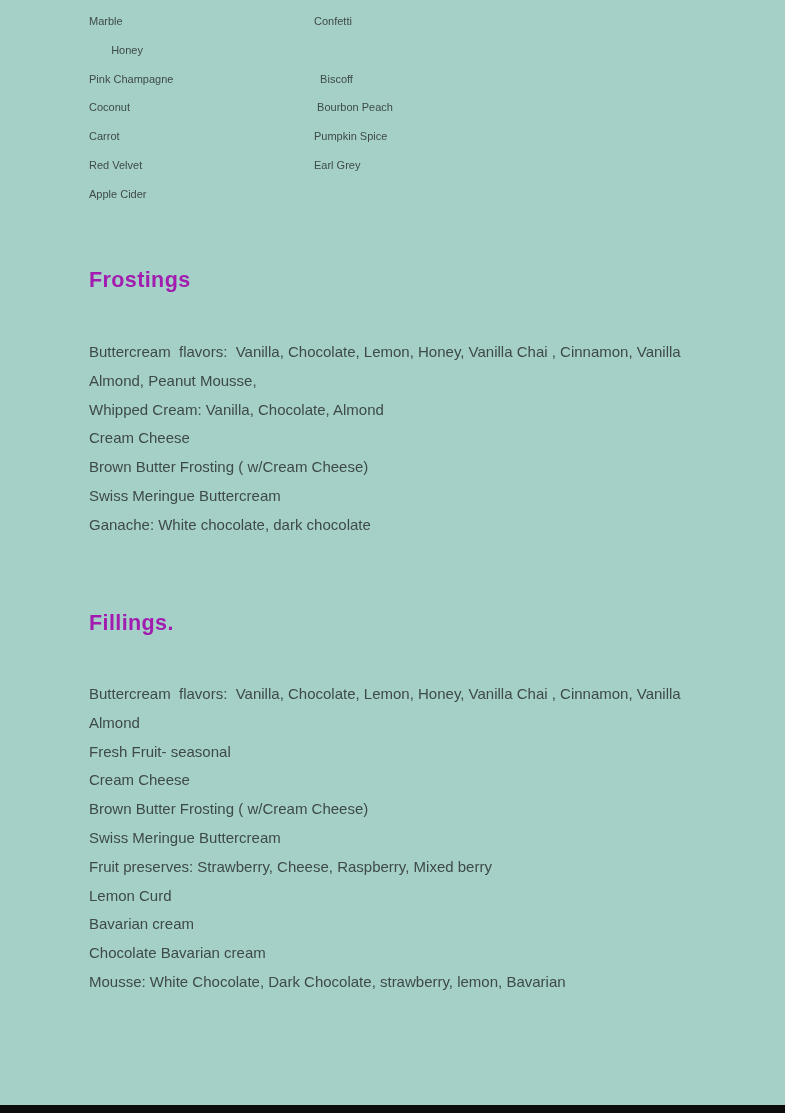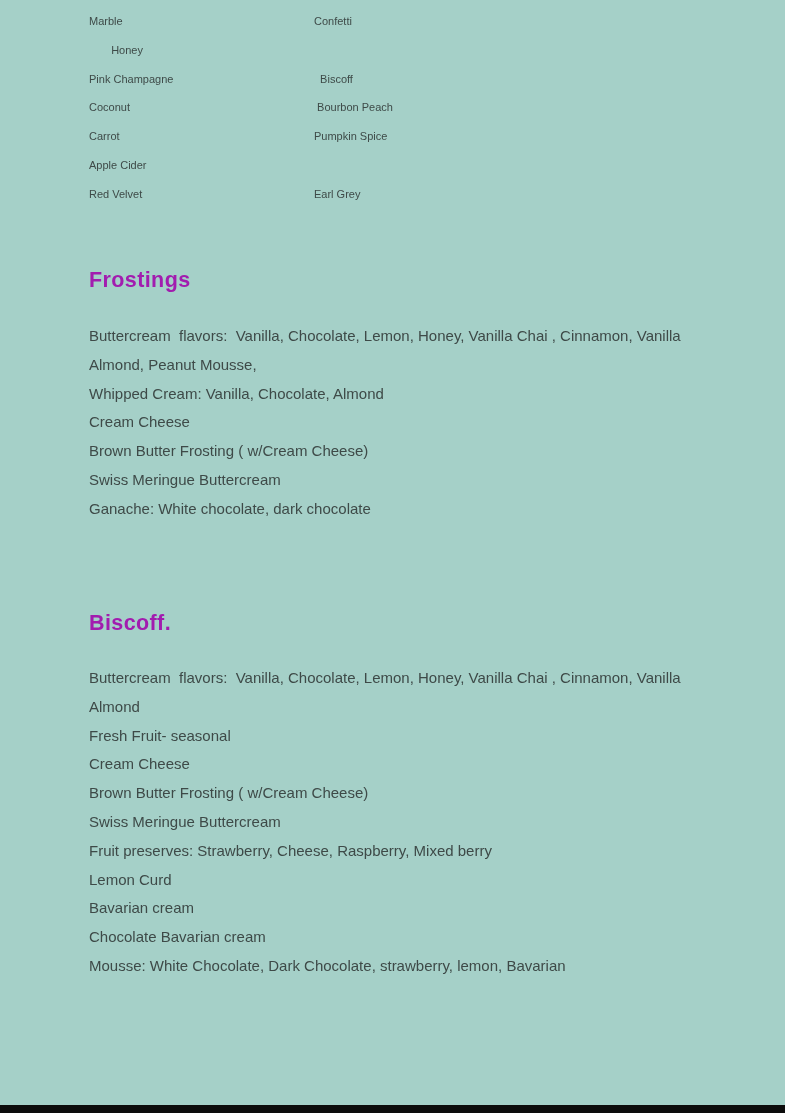--- a/index.html
+++ b/index.html
@@ -49,20 +49,21 @@
   #frostings-heading { top: 264px; }
   #fillings-heading  { top: 607px; }
   
   .body-list {
     position: absolute;
     left: 89px;
     right: 60px;
     font-size: 15px;
     line-height: 28.8px;
     color: #3e4a48;
+    margin-top: 16px;
   }
   #frostings-list { top: 322px; }
   #fillings-list  { top: 664px; }
   .body-line {
     white-space: pre-wrap;
   }
   
   .footer-bar {
     position: absolute;
     left: 0;
@@ -89,42 +90,42 @@
   </div>
   <div class="flavor-row">
     <span class="cell-left">Coconut</span>
     <span class="cell-right"> Bourbon Peach</span>
   </div>
   <div class="flavor-row">
     <span class="cell-left">Carrot</span>
     <span class="cell-right">Pumpkin Spice</span>
   </div>
   <div class="flavor-row">
+    <span class="cell-left">Red Velvet</span>
+    <span class="cell-right">Earl Grey</span>
+  </div>
+  <div class="flavor-row">
     <span class="cell-left">Apple Cider</span>
     <span class="cell-right"></span>
-  </div>
-  <div class="flavor-row">
-    <span class="cell-left">Red Velvet</span>
-    <span class="cell-right">Earl Grey</span>
   </div>
 </div>
 
 <div class="section-heading" id="frostings-heading">Frostings</div>
 
 <div class="body-list" id="frostings-list">
   <div class="body-line">Buttercream  flavors:  Vanilla, Chocolate, Lemon, Honey, Vanilla Chai , Cinnamon, Vanilla</div>
   <div class="body-line">Almond, Peanut Mousse,</div>
   <div class="body-line">Whipped Cream: Vanilla, Chocolate, Almond</div>
   <div class="body-line">Cream Cheese</div>
   <div class="body-line">Brown Butter Frosting ( w/Cream Cheese)</div>
   <div class="body-line">Swiss Meringue Buttercream</div>
   <div class="body-line">Ganache: White chocolate, dark chocolate</div>
 </div>
 
-<div class="section-heading" id="fillings-heading">Biscoff.</div>
+<div class="section-heading" id="fillings-heading">Fillings.</div>
 
 <div class="body-list" id="fillings-list">
   <div class="body-line">Buttercream  flavors:  Vanilla, Chocolate, Lemon, Honey, Vanilla Chai , Cinnamon, Vanilla</div>
   <div class="body-line">Almond</div>
   <div class="body-line">Fresh Fruit- seasonal</div>
   <div class="body-line">Cream Cheese</div>
   <div class="body-line">Brown Butter Frosting ( w/Cream Cheese)</div>
   <div class="body-line">Swiss Meringue Buttercream</div>
   <div class="body-line">Fruit preserves: Strawberry, Cheese, Raspberry, Mixed berry</div>
   <div class="body-line">Lemon Curd</div>

